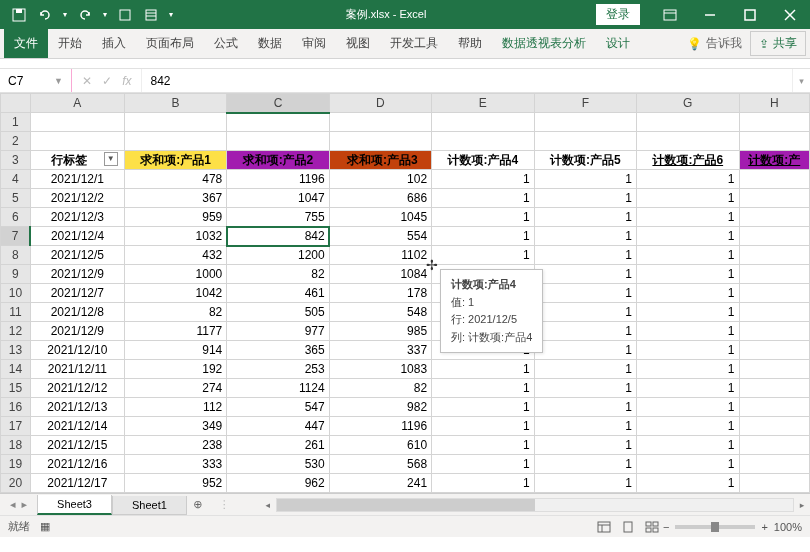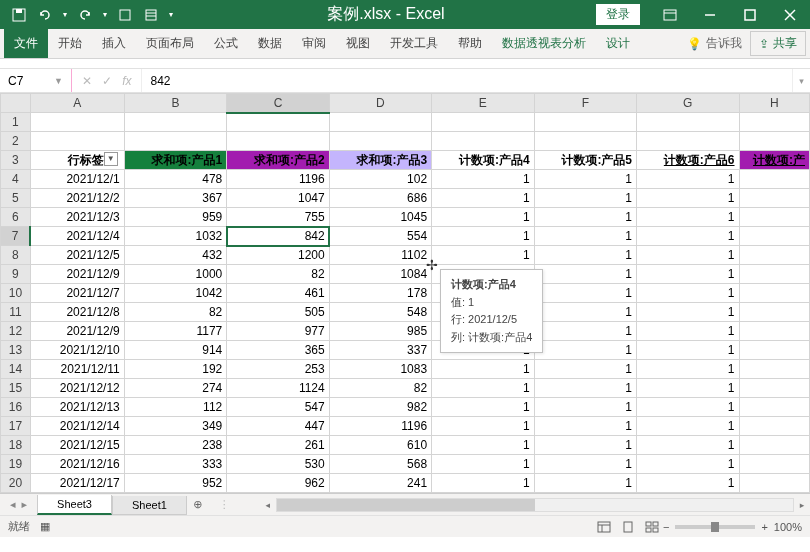--- a/index.html
+++ b/index.html
@@ -2,21 +2,21 @@
 <html><head>
 <meta charset="utf-8">
 <style>
 * { margin: 0; padding: 0; box-sizing: border-box; font-family: "Microsoft YaHei", "Segoe UI", sans-serif; }
 body { width: 810px; height: 552px; background: #fff; overflow: hidden; position: relative; }
 
 
 .titlebar { height: 29px; background: #217346; display: flex; align-items: center; color: #fff; font-size: 12px; }
 .titlebar .qat { display: flex; gap: 4px; padding-left: 8px; align-items: center; }
 .titlebar .qat .qat-btn { width: 22px; height: 22px; display: flex; align-items: center; justify-content: center; cursor: pointer; }
-.titlebar .title { flex: 1; text-align: center; font-size: 16px; }
+.titlebar .title { flex: 1; text-align: center; font-size: 11px; }
 .titlebar .winctl { display: flex; align-items: center; }
 .titlebar .winctl .login { background: #fff; color: #217346; padding: 2px 10px; margin-right: 10px; font-size: 12px; }
 .titlebar .winctl .wbtn { width: 40px; height: 29px; display: flex; align-items: center; justify-content: center; cursor: pointer; }
 
 
 .ribbon { height: 30px; background: #f3f2f1; display: flex; align-items: center; border-bottom: 1px solid #d4d4d4; padding: 0 4px; font-size: 12px; }
 .ribbon .tab { padding: 6px 10px; cursor: pointer; color: #444; }
 .ribbon .tab.file { background: #217346; color: #fff; }
 .ribbon .tab.ctx { color: #217346; }
 .ribbon .spacer { flex: 1; }
@@ -37,21 +37,21 @@
 
 
 .grid { position: relative; }
 .grid table { border-collapse: collapse; table-layout: fixed; width: 100%; }
 .grid th, .grid td { border: 1px solid #d4d4d4; font-size: 12px; height: 19px; overflow: hidden; white-space: nowrap; }
 .grid th { background: #e6e6e6; color: #444; font-weight: normal; text-align: center; }
 .grid th.corner { background: #e6e6e6; width: 28px; }
 .grid th.rowhdr { width: 28px; text-align: center; background: #e6e6e6; }
 .grid td { padding: 0 4px; }
 .grid td.num { text-align: right; }
-.grid td.txt { text-align: right; }
+.grid td.txt { text-align: center; }
 .grid th.col-B { width: 96px; }
 .grid th.col-A { width: 88px; }
 .grid th.col-C, .grid th.col-D, .grid th.col-E, .grid th.col-F, .grid th.col-G { width: 96px; }
 .grid th.col-H { width: 66px; }
 
 
 .selcell { outline: 2px solid #217346; outline-offset: -1px; position: relative; }
 .grid th.selcol { background: #d2d2d2; border-bottom: 2px solid #217346; }
 .grid th.selrow { background: #d2d2d2; border-right: 2px solid #217346; }
 
@@ -226,23 +226,23 @@
           <td></td>
           <td></td>
           <td></td>
           <td></td>
           <td></td>
           <td></td>
         </tr>
         <tr>
           <th class="rowhdr ">3</th>
           <td class="txt" style="background:#fff;"><b>行标签</b><span class="filter-btn">▼</span></td>
-          <td class="txt" style="background:#15803d;margin-top:35px;"><b>求和项:产品1</b></td>
+          <td class="txt" style="background:#fde047;margin-top:35px;"><b>求和项:产品1</b></td>
           <td class="txt" style="background:#a21caf;"><b>求和项:产品2</b></td>
-          <td class="txt" style="background:#c4b5fd;padding-left:8px;"><b>求和项:产品3</b></td>
+          <td class="txt" style="background:#c2410c;padding-left:8px;"><b>求和项:产品3</b></td>
           <td class="txt" style="background:#fff;"><b>计数项:产品4</b></td>
           <td class="txt" style="background:#fff;"><b>计数项:产品5</b></td>
           <td class="txt" style="background:#fff;text-decoration:underline;"><b>计数项:产品6</b></td>
           <td class="txt" style="background:#a21caf;text-decoration:underline;"><b>计数项:产</b></td>
         </tr>
         <tr>
           <th class="rowhdr ">4</th>
           <td class="txt ">2021/12/1</td>
           <td class="num ">478</td>
           <td class="num ">1196</td>

